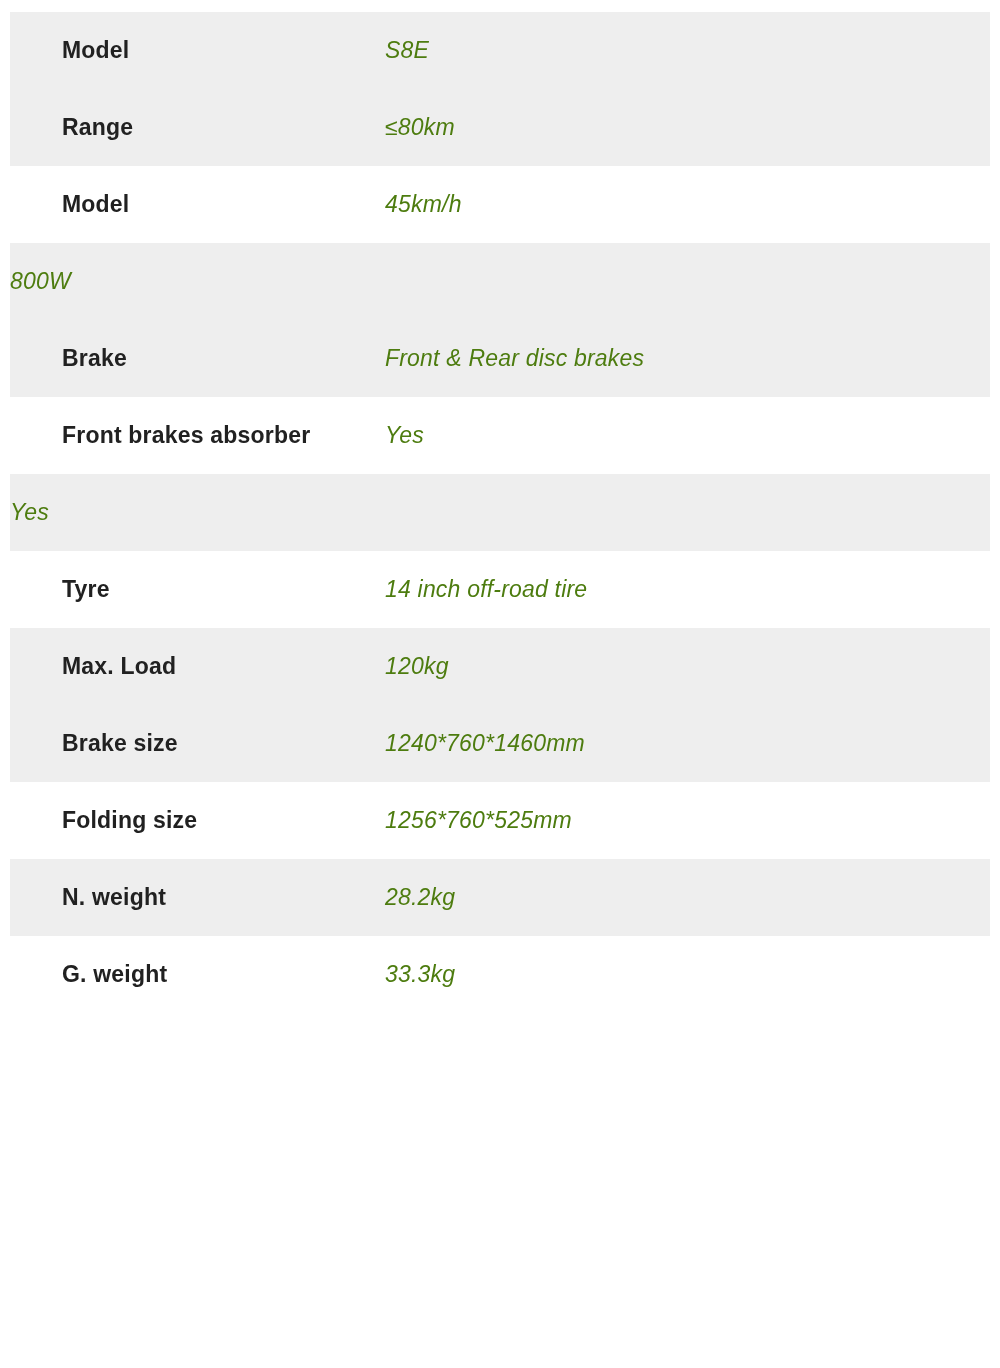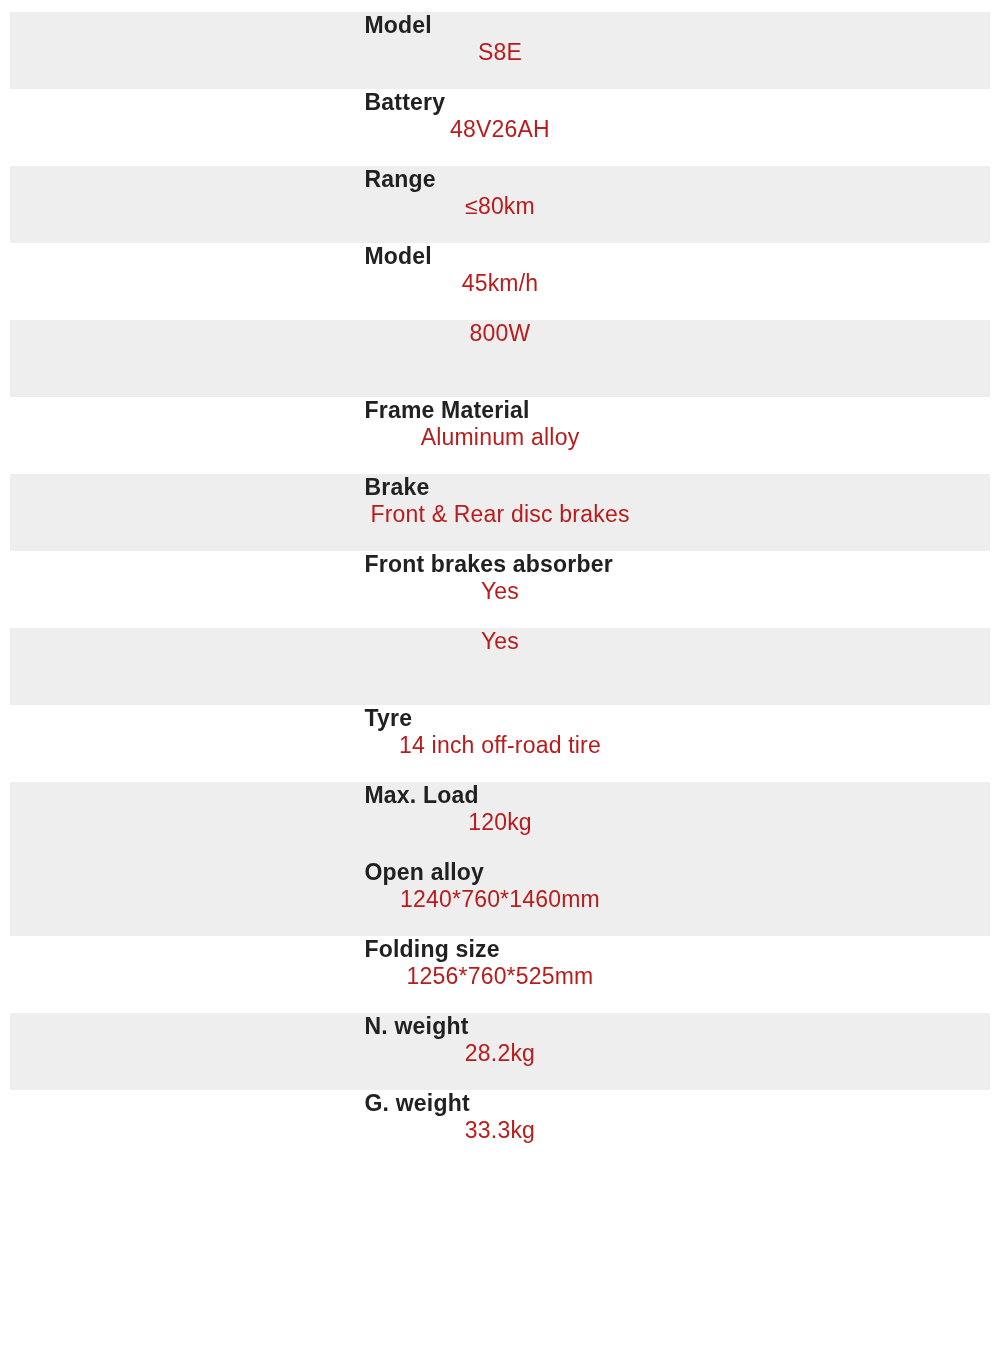--- a/index.html
+++ b/index.html
@@ -16,75 +16,67 @@
   }
   .spec-table {
     padding-top: 12px;
   }
   .spec-row {
     height: 77px;
     margin: 0 10px;
     display: flex;
     align-items: center;
     background: #ffffff;
-    flex-direction: column;
   }
   .spec-row.shaded {
     background: #eeeeee;
   }
   .spec-label {
     width: 375px;
     padding-left: 52px;
     font-size: 23px;
     font-weight: 700;
     color: #212121;
     letter-spacing: 0.2px;
     flex-shrink: 0;
   }
   .spec-value {
     font-size: 23px;
     font-weight: 400;
-    color: #b91c1c;
+    color: #4d7c0f;
     letter-spacing: 0.2px;
+    font-style: italic;
   }
 </style>
 </head>
 <body>
 
 <div class="page">
   <div class="spec-table">
 
     <div class="spec-row shaded">
       <span class="spec-label">Model</span>
       <span class="spec-value">S8E</span>
     </div>
 
-    <div class="spec-row">
-      <span class="spec-label">Battery</span>
-      <span class="spec-value">48V26AH</span>
-    </div>
 
     <div class="spec-row shaded">
       <span class="spec-label">Range</span>
       <span class="spec-value">≤80km</span>
     </div>
 
     <div class="spec-row">
       <span class="spec-label">Model</span>
       <span class="spec-value">45km/h</span>
     </div>
 
     <div class="spec-row shaded">
       <span class="spec-value">800W</span>
     </div>
 
-    <div class="spec-row">
-      <span class="spec-label">Frame Material</span>
-      <span class="spec-value">Aluminum alloy</span>
-    </div>
 
     <div class="spec-row shaded">
       <span class="spec-label">Brake</span>
       <span class="spec-value">Front &amp; Rear disc brakes</span>
     </div>
 
     <div class="spec-row">
       <span class="spec-label">Front brakes absorber</span>
       <span class="spec-value">Yes</span>
     </div>
@@ -98,21 +90,21 @@
       <span class="spec-value">14 inch off-road tire</span>
     </div>
 
     <div class="spec-row shaded">
       <span class="spec-label">Max. Load</span>
       <span class="spec-value">120kg</span>
     </div>
 
 
     <div class="spec-row shaded">
-      <span class="spec-label">Open alloy</span>
+      <span class="spec-label">Brake size</span>
       <span class="spec-value">1240*760*1460mm</span>
     </div>
 
     <div class="spec-row">
       <span class="spec-label">Folding size</span>
       <span class="spec-value">1256*760*525mm</span>
     </div>
 
     <div class="spec-row shaded">
       <span class="spec-label">N. weight</span>

